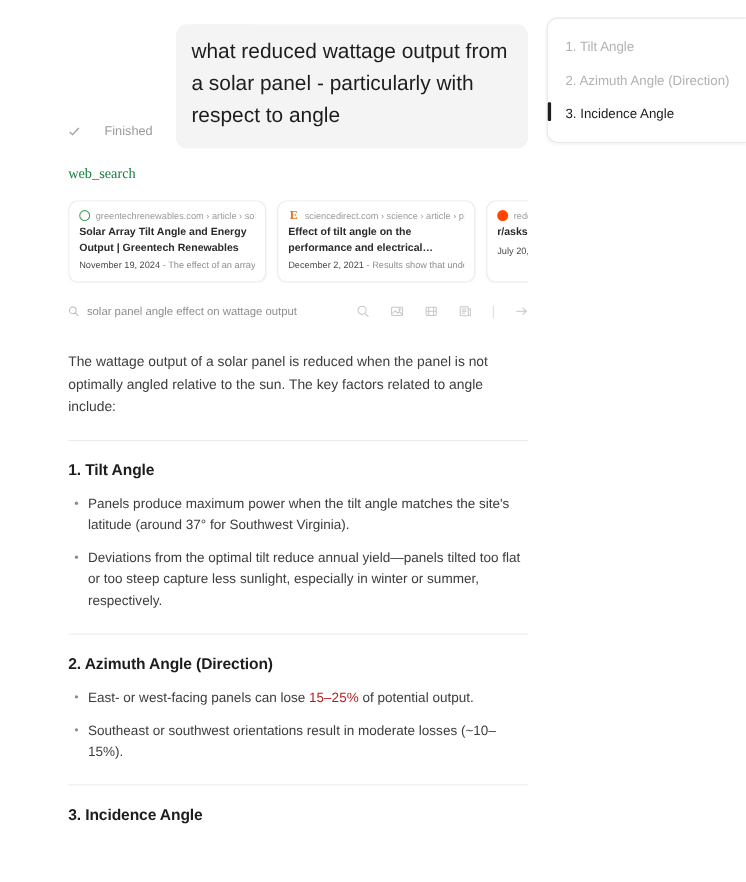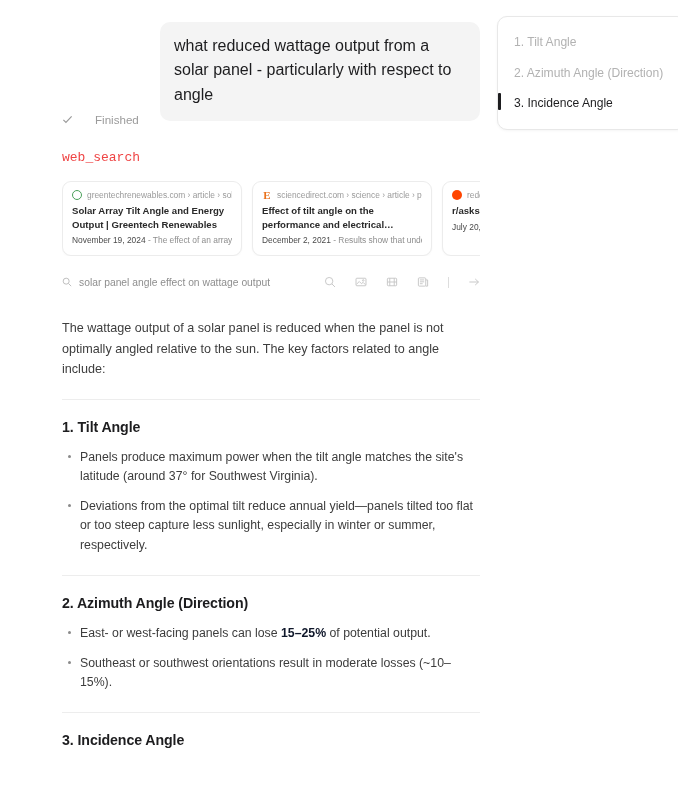--- a/index.html
+++ b/index.html
@@ -12,21 +12,21 @@
   }
   .page { position: relative; width: 678px; height: 802px; background:#fff; }
 
   
   .prompt-row { position:absolute; left:160px; top:22px; width:320px; }
   .prompt-bubble {
     background:#f4f4f4;
     border-radius:10px;
     padding:12px 14px 14px 14px;
     color:#1d1d1f;
-    font-size:16px;
+    font-size:19px;
     line-height:1.52;
   }
 
   
   .toc-panel {
     position:absolute; left:497px; top:16px; width:190px;
     background:#ffffff;
     border:1px solid #e8e8e8;
     border-radius:10px;
     box-shadow:0 1px 3px rgba(0,0,0,0.045);
@@ -51,22 +51,22 @@
   
   .content { position:absolute; left:62px; top:110px; width:418px; }
 
   .status-row { display:flex; align-items:center; gap:22px; height:18px; }
   .check-icon { width:11px; height:11px; display:block; color:#9b9b9b; }
   .status-text { font-size:11.6px; color:#9b9b9b; }
 
   .tool-name {
     margin-top:22px;
     font-size:13px;
-    color:#ef4444;
-    font-family:Liberation Mono, monospace;
+    color:#15803d;
+    font-family:Liberation Serif, serif;
   }
 
   
   .cards-clip {
     margin-top:16px;
     width:418px;
     overflow:hidden;
   }
   .cards-row { display:flex; gap:10px; }
   .card {
@@ -129,21 +129,21 @@
   ul.bullets { margin:13px 0 0 0; padding:0; list-style:none; }
   ul.bullets li {
     position:relative; padding-left:18px; margin-bottom:11px;
     font-size:12.3px; color:#3d3d3d; line-height:1.55;
   }
   ul.bullets li:last-child { margin-bottom:0; }
   ul.bullets li::before {
     content:""; position:absolute; left:6px; top:7px;
     width:3px; height:3px; border-radius:50%; background:#8a8a8a;
   }
-  ul.bullets li b { font-weight:bold; color:#0f172a;margin-top:19px; }
+  ul.bullets li b { font-weight:normal; color:#b91c1c;margin-top:19px; }
 </style>
 </head>
 <body>
 
 <div class="page">
 
   <div class="prompt-row">
     <div class="prompt-bubble">what reduced wattage output from a solar panel - particularly with respect to angle</div>
   </div>
 

